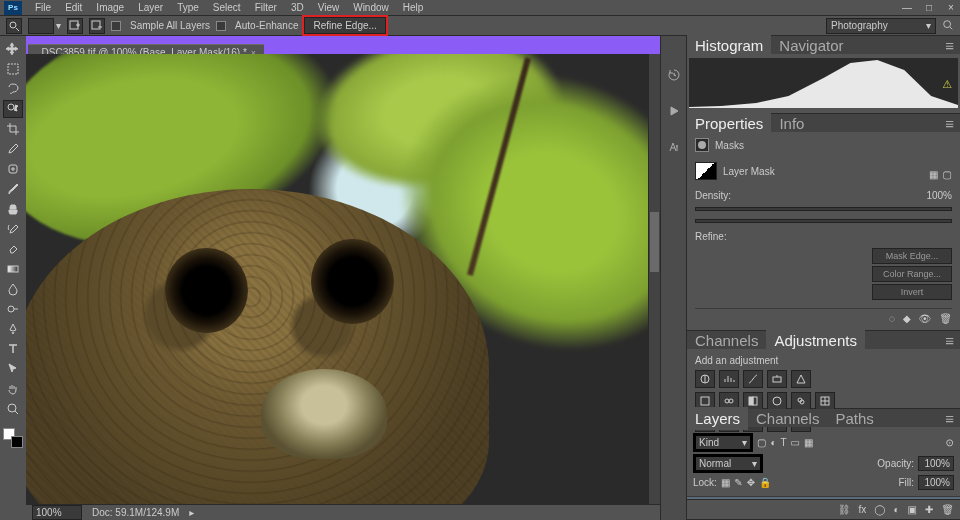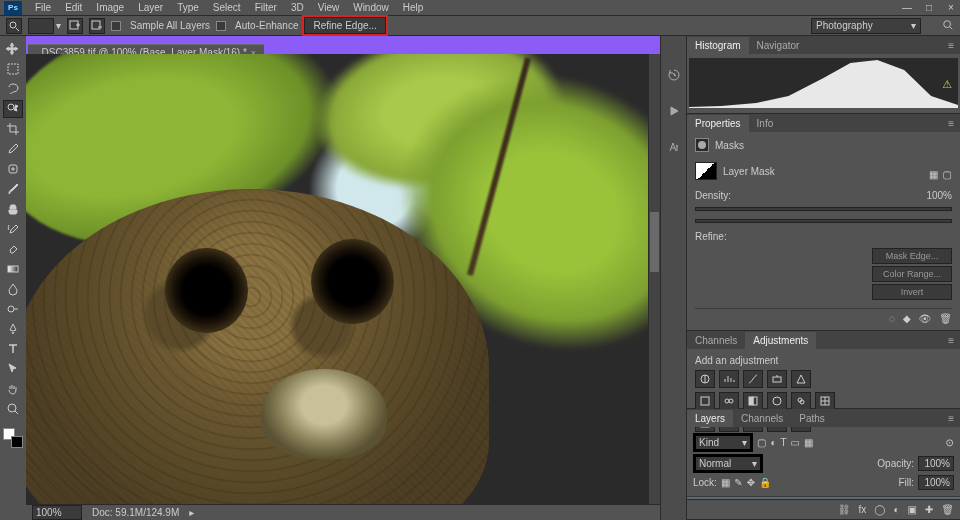--- a/index.html
+++ b/index.html
@@ -10,21 +10,21 @@
 .winctrl{position:absolute;right:2px;top:2px;display:flex;gap:8px}
 .winctrl span{width:14px;text-align:center;color:#ccc}
 .optbar{height:20px;background:#535353;display:flex;align-items:center;padding:0 6px;border-bottom:1px solid #2a2a2a;gap:6px}
 .optbar .swatch{width:16px;height:16px;border:1px solid #222;background:#3a3a3a;display:flex;align-items:center;justify-content:center}
 .optbar .sel{display:flex;align-items:center;gap:2px}
 .optbar .sel .box{width:26px;height:16px;background:#3a3a3a;border:1px solid #222}
 .optbar .chk{width:10px;height:10px;border:1px solid #888;background:#3a3a3a;display:inline-block;margin-right:3px}
 .optbar .lbl{color:#ccc}
 .optbar .btn{padding:2px 8px;background:#3a3a3a;border:1px solid #222;color:#ccc}
 .optbar .btn.hl{outline:2px solid #d22;outline-offset:0}
-.optbar .right{margin-left:auto;display:flex;align-items:center;gap:21px}
+.optbar .right{margin-left:auto;display:flex;align-items:center;gap:6px}
 .optbar .dd{width:110px;height:16px;background:#3e3e3e;border:1px solid #222;padding:0 4px;display:flex;align-items:center;justify-content:space-between}
 .tabbar{height:32px;background:#8b5cf6;display:flex;align-items:center;padding-left:28px}
 .tabbar .tab{background:#535353;border-top:1px solid #6a6a6a;padding:2px 8px;font-size:9px;color:#ccc;display:flex;align-items:center;gap:4px}
 .tabbar .tab .close{color:#aaa;font-size:9px}
 .toolbar{position:absolute;left:0;top:36px;width:26px;background:#535353;height:calc(100% - 52px);display:flex;flex-direction:column;align-items:center;padding-top:4px;gap:2px}
 .toolbar .tbtn{width:20px;height:18px;display:flex;align-items:center;justify-content:center;border:1px solid transparent;position:relative}
 .toolbar .tbtn.act{background:#3a3a3a;border-color:#222}
 .toolbar .tbtn svg{width:14px;height:14px;fill:#ccc;stroke:#ccc}
 .toolbar .colors{margin-top:8px;position:relative;width:20px;height:20px}
 .toolbar .colors .fg{position:absolute;left:0;top:0;width:12px;height:12px;background:#fff;border:1px solid #888}
@@ -44,21 +44,21 @@
 .img .beak{position:absolute;left:37%;bottom:10%;width:20%;height:20%;background:radial-gradient(ellipse at 50% 40%,#c8c098 25%,#888058 50%,#5a5232 70%);border-radius:60% 60% 50% 50%}
 .statusbar{position:absolute;left:26px;bottom:0;right:300px;height:16px;background:#535353;border-top:1px solid #2a2a2a;display:flex;align-items:center;padding:0 6px;gap:10px;font-size:9px}
 .statusbar .zoom{width:50px;background:#3a3a3a;border:1px solid #222;padding:1px 3px}
 .dockright{position:absolute;right:0;top:36px;width:300px;bottom:0;background:#535353;display:flex}
 .iconcol{width:26px;background:#4c4c4c;border-left:1px solid #2a2a2a;display:flex;flex-direction:column;align-items:center;padding-top:30px;gap:18px}
 .iconcol .ic{width:18px;height:18px;display:flex;align-items:center;justify-content:center}
 .iconcol svg{width:14px;height:14px;fill:#aaa;stroke:#aaa}
 .panels{flex:1;display:flex;flex-direction:column;border-left:1px solid #2a2a2a}
 .panel{border-bottom:1px solid #2a2a2a}
 .ptabs{height:18px;background:#434343;display:flex;align-items:center}
-.ptab{padding:3px 8px;font-size:10px;color:#aaa}
+.ptab{padding:3px 8px;font-size:15px;color:#aaa}
 .ptab.act{background:#535353;color:#eee}
 .ptab.menu{margin-left:auto;padding:3px 6px}
 .pbody{padding:6px 8px;font-size:9px;color:#ccc}
 .masks .hdr{display:flex;align-items:center;gap:6px;margin-bottom:6px}
 .masks .hdr .m{width:14px;height:14px;border:1px solid #888;background:#2a2a2a;position:relative}
 .masks .hdr .m::after{content:"";position:absolute;inset:2px;border-radius:50%;background:#aaa}
 .masks .lm{display:flex;align-items:flex-end;justify-content:space-between;margin:10px 0}
 .masks .lm .th{width:22px;height:18px;background:linear-gradient(135deg,#fff 50%,#000 50%);border:1px solid #222}
 .masks .row{display:flex;justify-content:space-between;align-items:center;margin:6px 0}
 .masks .slider{height:4px;background:#3a3a3a;border:1px solid #222;margin:2px 0 8px}

